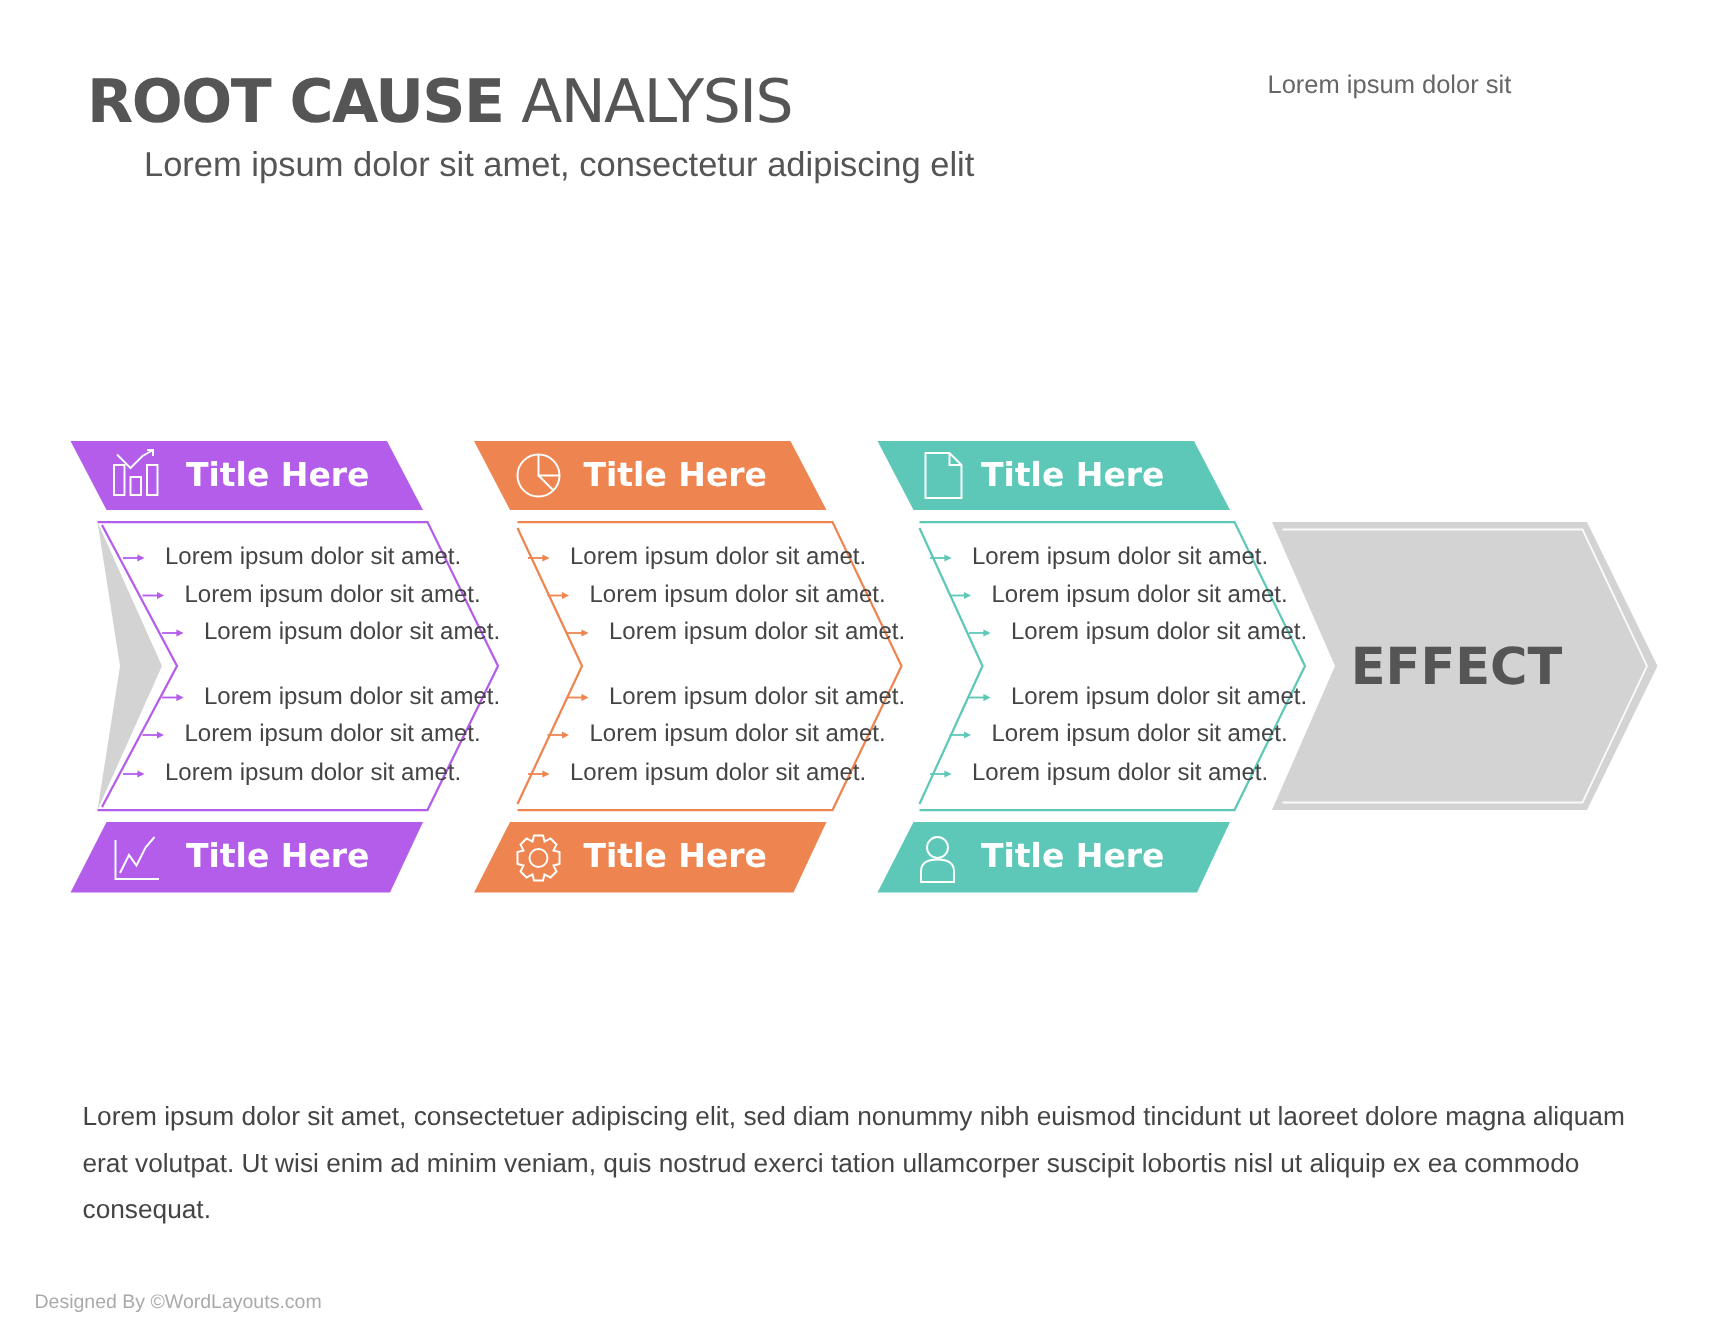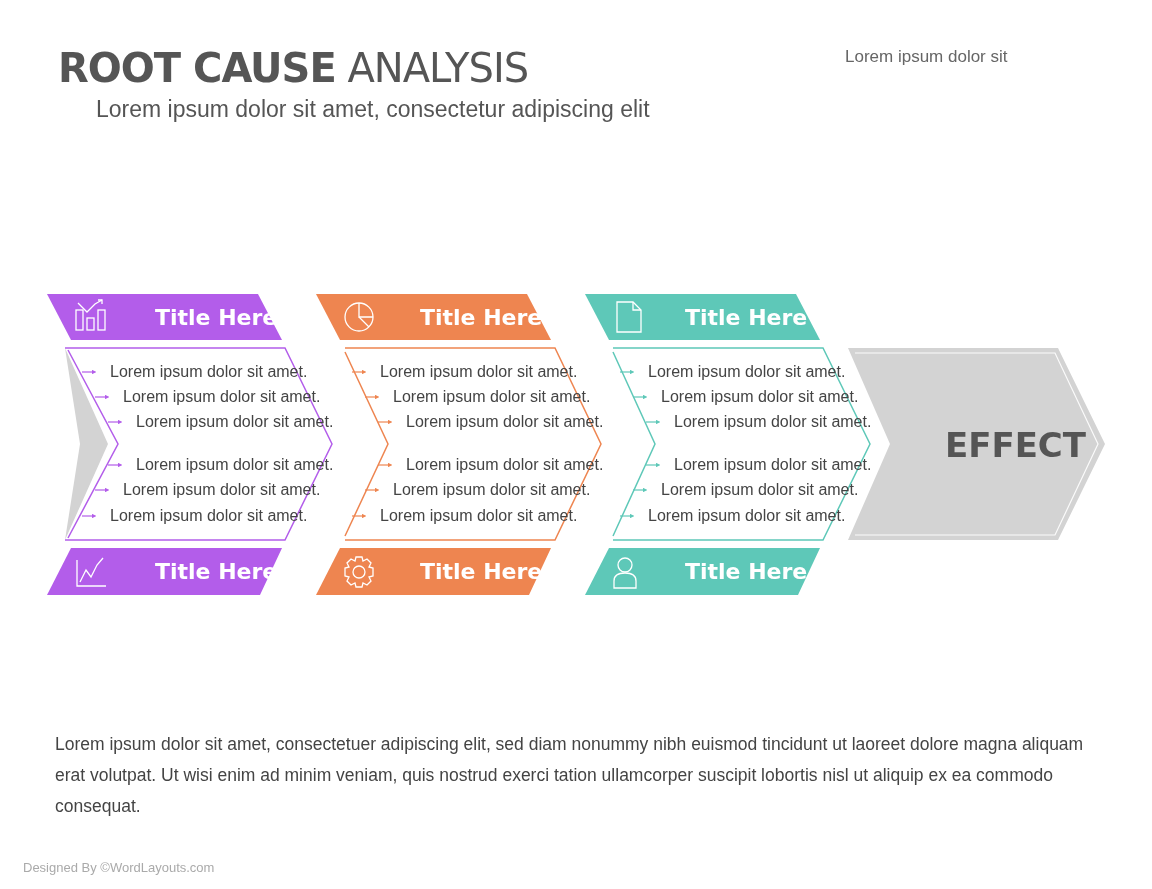--- a/index.html
+++ b/index.html
@@ -19,27 +19,27 @@
       font-family: "Liberation Sans", sans-serif; font-size: 23px; color: #555555; white-space: nowrap; margin-left: 44px;
     }
     .header-note {
       position: absolute; right: 67px; top: 46px; width: 240px;
       text-align: left; font-size: 17px; line-height: 21px; color: #666666;
     }
 
     svg.diagram { position: absolute; left: 0; top: 0; }
     .banner-label {
       position: absolute; color: #ffffff; font-family: "DejaVu Sans", sans-serif;
-      font-weight: bold; font-size: 22px; line-height: 26px; white-space: nowrap; margin-left: 31px;
+      font-weight: bold; font-size: 22px; line-height: 26px; white-space: nowrap;
     }
     .bullet {
       position: absolute; font-size: 16px; color: #444444; white-space: nowrap; line-height: 14px;
     }
     .effect-label {
-      position: absolute; left: 936px; top: 425px; width: 150px; text-align: right;
+      position: absolute; left: 896px; top: 425px; width: 150px; text-align: center;
       font-family: "DejaVu Sans", sans-serif; font-weight: bold; font-size: 34px; color: #555555;
       letter-spacing: 0px;
     }
 
     .footer-paragraph {
       position: absolute; left: 55px; top: 729px; width: 1050px;
       font-size: 17.5px; line-height: 31px; color: #444444;
     }
     .credit {
       position: absolute; left: 23px; top: 860px; font-size: 13px; color: #aaaaaa;

